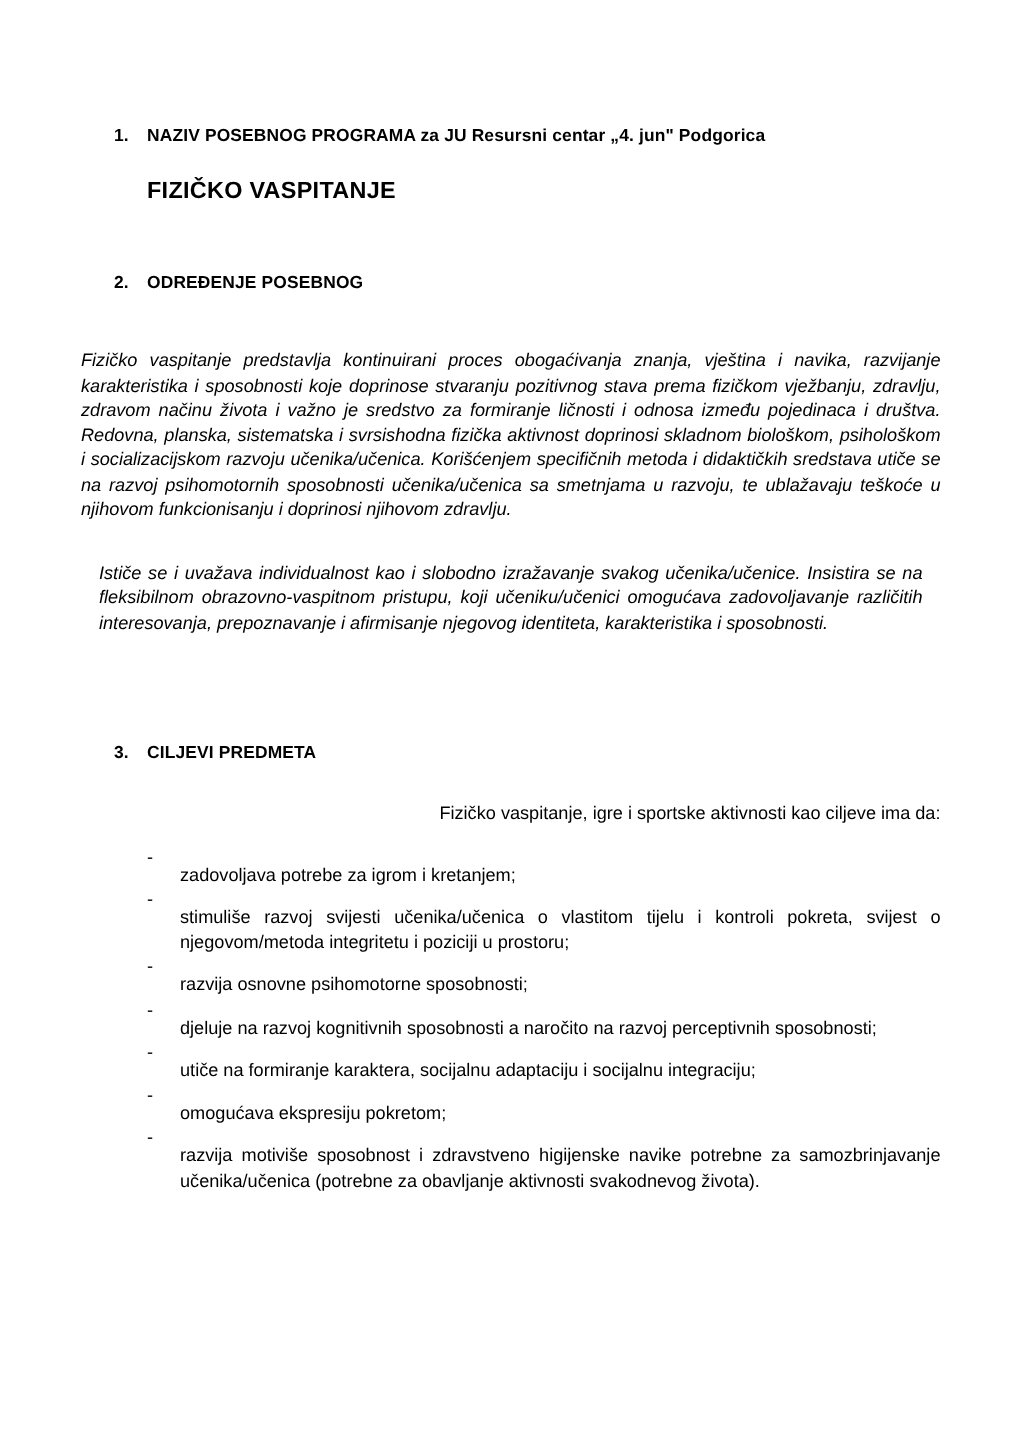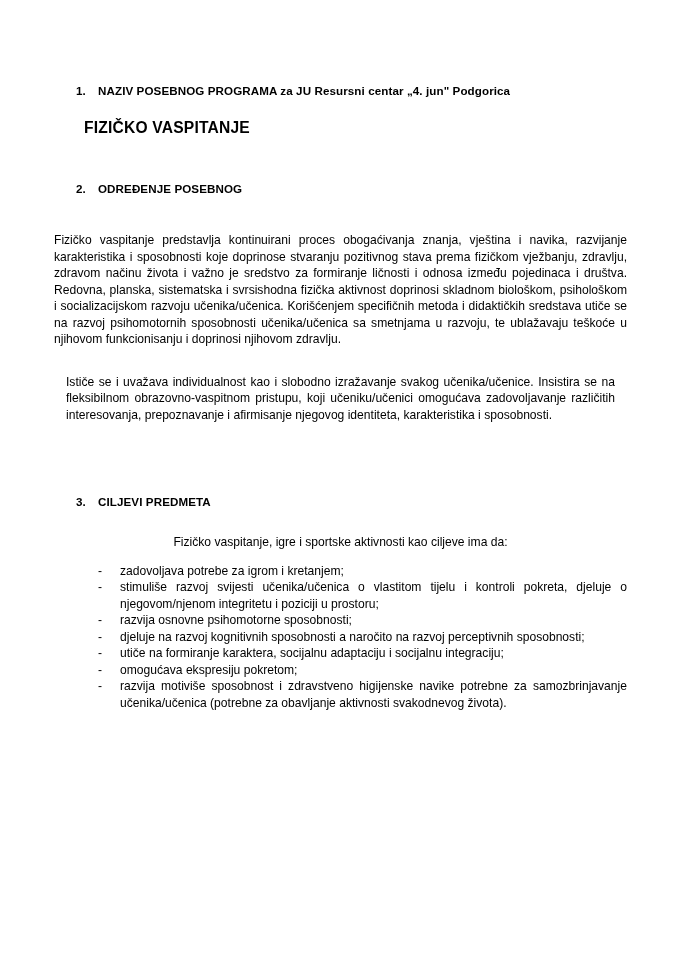--- a/index.html
+++ b/index.html
@@ -49,40 +49,41 @@
     width: 22px;
     flex: 0 0 22px;
     font-weight: bold;
   }
   .num-heading .htext {
     flex: 1 1 auto;
   }
 
   
   .subject-title {
-    margin-left: 30px;
+    margin-left: 44px;
     font-size: 15.6px;
     font-weight: bold;
     letter-spacing: 0.2px;
     line-height: 1.2;
   }
 
   
   .para {
     font-size: 12.1px;
     line-height: 1.365;
     text-align: justify;
     text-justify: inter-word;
     hyphens: none;
+    font-style: italic;
   }
 
   .para-left {
     font-size: 12.1px;
     line-height: 1.365;
-    text-align: center;
+    text-align: right;
   }
 
   
   .dash-list {
     margin: 0;
     padding: 0;
     list-style: none;
   }
   .dash-item {
     display: flex;
@@ -98,20 +99,21 @@
   }
   .dash-item .itext {
     flex: 1 1 auto;
     text-align: justify;
     text-justify: inter-word;
   }
   
   .dash-item .itext,
   .para {
     text-align-last: left;
+    margin-top: 12px;
   }
 
   
   .gap-title    { height: 20px; }
   .gap-sec2     { height: 44px; }
   .gap-after-h2 { height: 36px; }
   .gap-para     { height: 14px; }
   .gap-sec3     { height: 32px; }
   .gap-after-h3 { height: 24px; }
   .gap-list     { height: 12px; }
@@ -162,21 +164,21 @@
 
     <div class="gap-list"></div>
 
     <ul class="dash-list">
       <li class="dash-item">
         <span class="marker">-</span>
         <span class="itext">zadovoljava potrebe za igrom i kretanjem;</span>
       </li>
       <li class="dash-item">
         <span class="marker">-</span>
-        <span class="itext">stimuliše razvoj svijesti učenika/učenica o vlastitom tijelu i kontroli pokreta, djeluje o njegovom/njenom integritetu i poziciji u prostoru;</span>
+        <span class="itext">stimuliše razvoj svijesti učenika/učenica o vlastitom tijelu i kontroli pokreta, svijest o njegovom/metoda integritetu i poziciji u prostoru;</span>
       </li>
       <li class="dash-item">
         <span class="marker">-</span>
         <span class="itext">razvija osnovne psihomotorne sposobnosti;</span>
       </li>
       <li class="dash-item">
         <span class="marker">-</span>
         <span class="itext">djeluje na razvoj kognitivnih sposobnosti a naročito na razvoj perceptivnih sposobnosti;</span>
       </li>
       <li class="dash-item">

